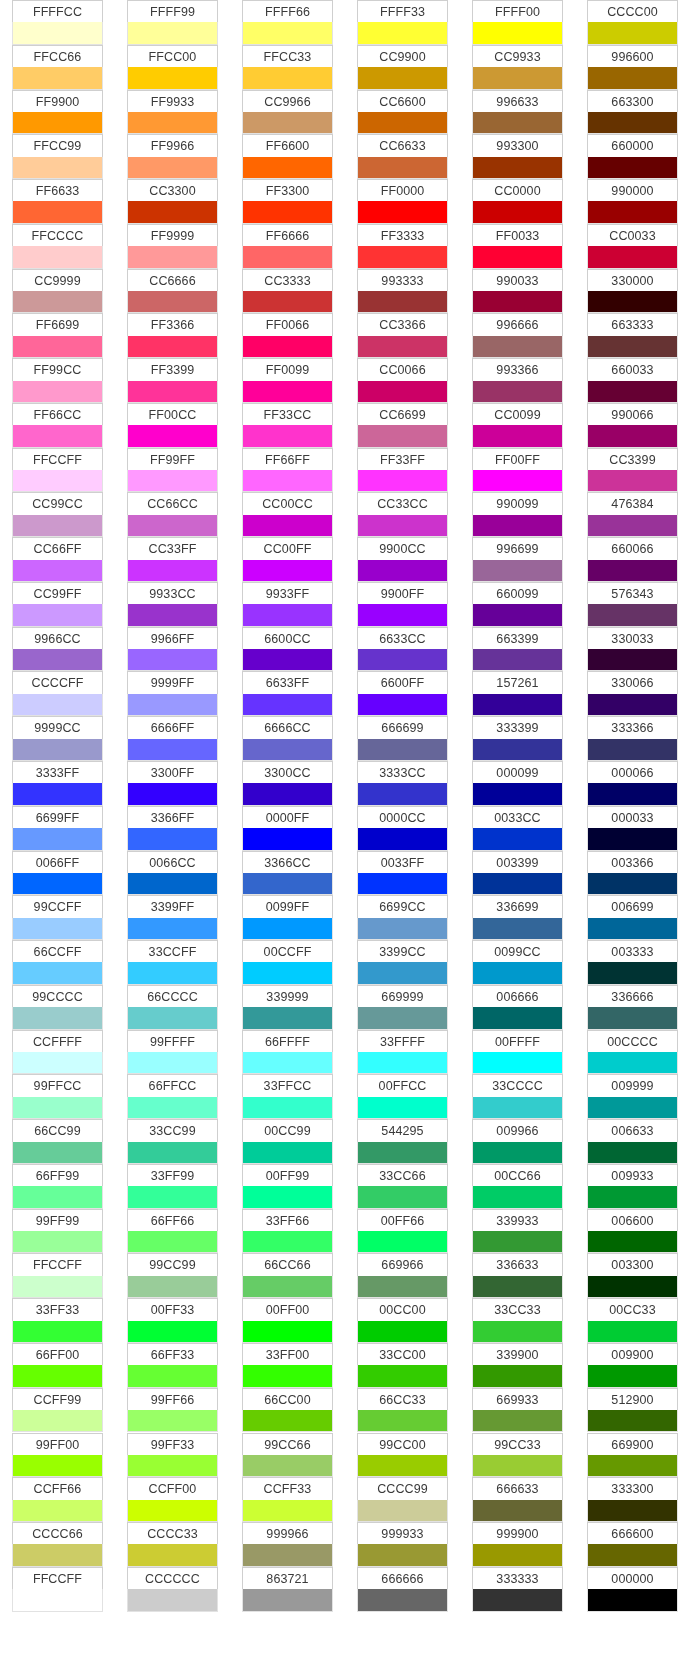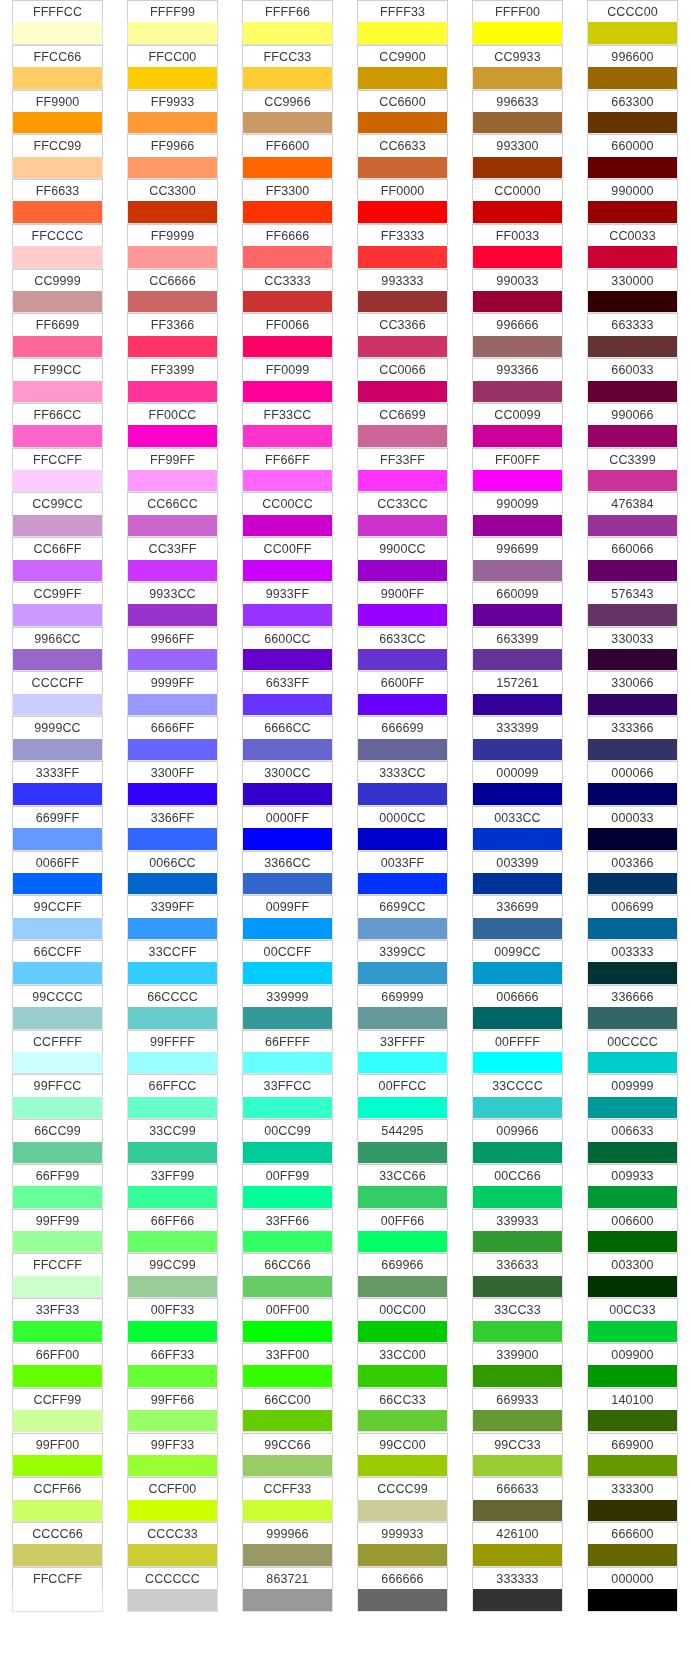--- a/index.html
+++ b/index.html
@@ -773,21 +773,21 @@
       </div>
       <div class="cell">
         <div class="swatch-label">99CC33</div>
         <div class="swatch-color" style="background: rgb(153, 204, 51);"></div>
       </div>
       <div class="cell">
         <div class="swatch-label">666633</div>
         <div class="swatch-color" style="background: rgb(102, 102, 51);"></div>
       </div>
       <div class="cell">
-        <div class="swatch-label">426100</div>
+        <div class="swatch-label">999900</div>
         <div class="swatch-color" style="background: rgb(153, 153, 0);"></div>
       </div>
       <div class="cell">
         <div class="swatch-label">333333</div>
         <div class="swatch-color" style="background: rgb(51, 51, 51);"></div>
       </div>
     </div>
     <div class="col">
       <div class="cell">
         <div class="swatch-label">CCCC00</div>
@@ -907,21 +907,21 @@
       </div>
       <div class="cell">
         <div class="swatch-label">00CC33</div>
         <div class="swatch-color" style="background: rgb(0, 204, 51);"></div>
       </div>
       <div class="cell">
         <div class="swatch-label">009900</div>
         <div class="swatch-color" style="background: rgb(0, 153, 0);"></div>
       </div>
       <div class="cell">
-        <div class="swatch-label">140100</div>
+        <div class="swatch-label">512900</div>
         <div class="swatch-color" style="background: rgb(51, 102, 0);"></div>
       </div>
       <div class="cell">
         <div class="swatch-label">669900</div>
         <div class="swatch-color" style="background: rgb(102, 153, 0);"></div>
       </div>
       <div class="cell">
         <div class="swatch-label">333300</div>
         <div class="swatch-color" style="background: rgb(51, 51, 0);"></div>
       </div>

